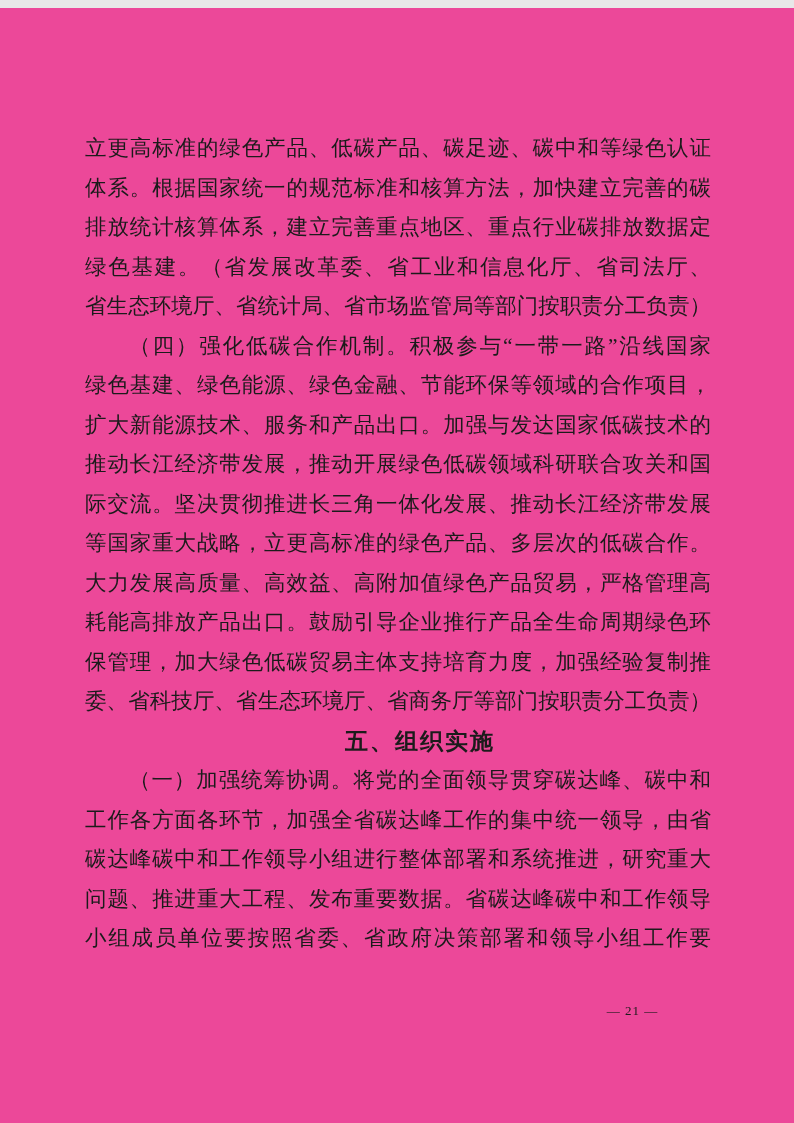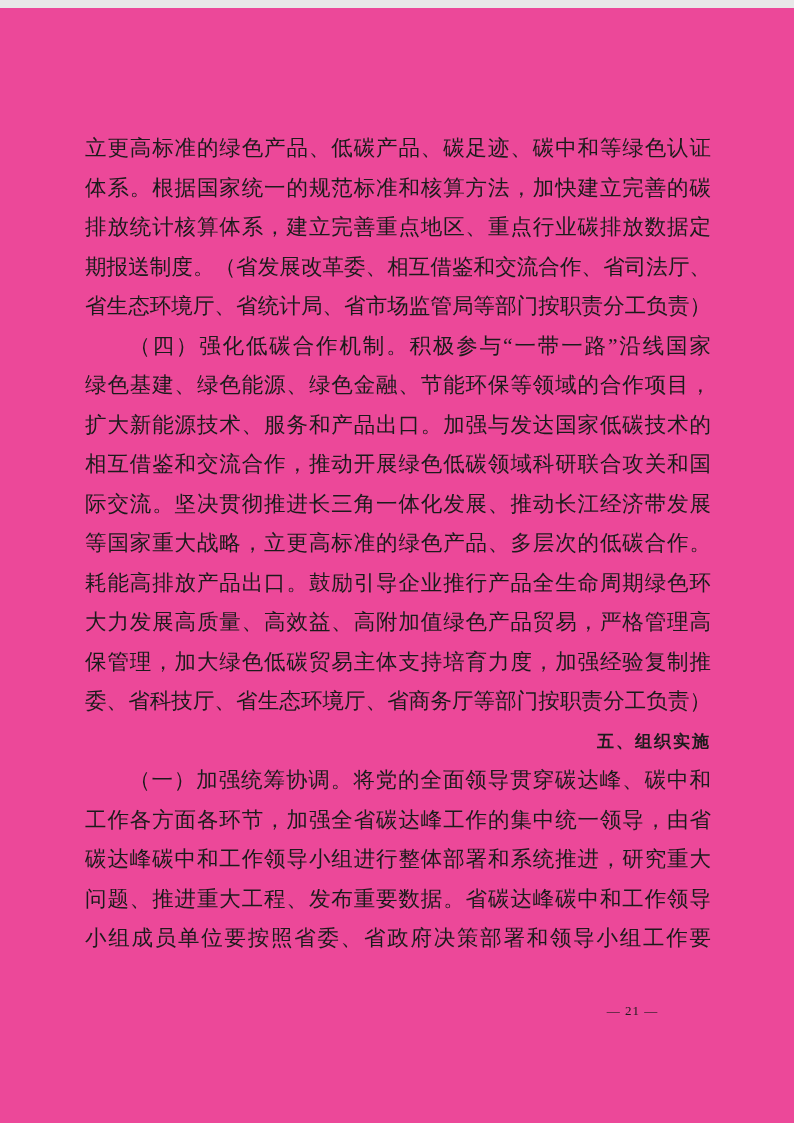--- a/index.html
+++ b/index.html
@@ -35,22 +35,22 @@
     text-justify: inter-character;
     white-space: nowrap;
     overflow: hidden;
   }
   .line.indent {
     padding-left: 44px;
   }
   .line.heading {
     font-family: "Liberation Sans", sans-serif;
     font-weight: bold;
-    font-size: 17px;
-    text-align: right;
+    font-size: 23px;
+    text-align: center;
     text-align-last: auto;
     padding-left: 44px;
     letter-spacing: 2px;
   }
   .page-number {
     position: absolute;
     left: 585px;
     top: 995px;
     width: 95px;
     text-align: center;
@@ -61,31 +61,31 @@
 </style>
 </head>
 <body>
 
 <div class="page">
   <div class="textblock">
 
     <div class="line">立更高标准的绿色产品、低碳产品、碳足迹、碳中和等绿色认证</div>
     <div class="line">体系。根据国家统一的规范标准和核算方法，加快建立完善的碳</div>
     <div class="line">排放统计核算体系，建立完善重点地区、重点行业碳排放数据定</div>
-    <div class="line">期报送制度。（省发展改革委、相互借鉴和交流合作、省司法厅、</div>
+    <div class="line">绿色基建。（省发展改革委、省工业和信息化厅、省司法厅、</div>
     <div class="line">省生态环境厅、省统计局、省市场监管局等部门按职责分工负责）</div>
 
     <div class="line indent">（四）强化低碳合作机制。积极参与“一带一路”沿线国家</div>
     <div class="line">绿色基建、绿色能源、绿色金融、节能环保等领域的合作项目，</div>
     <div class="line">扩大新能源技术、服务和产品出口。加强与发达国家低碳技术的</div>
-    <div class="line">相互借鉴和交流合作，推动开展绿色低碳领域科研联合攻关和国</div>
+    <div class="line">推动长江经济带发展，推动开展绿色低碳领域科研联合攻关和国</div>
     <div class="line">际交流。坚决贯彻推进长三角一体化发展、推动长江经济带发展</div>
     <div class="line">等国家重大战略，立更高标准的绿色产品、多层次的低碳合作。</div>
+    <div class="line">大力发展高质量、高效益、高附加值绿色产品贸易，严格管理高</div>
     <div class="line">耗能高排放产品出口。鼓励引导企业推行产品全生命周期绿色环</div>
-    <div class="line">大力发展高质量、高效益、高附加值绿色产品贸易，严格管理高</div>
     <div class="line">保管理，加大绿色低碳贸易主体支持培育力度，加强经验复制推</div>
     <div class="line">委、省科技厅、省生态环境厅、省商务厅等部门按职责分工负责）</div>
 
     <div class="line heading">五、组织实施</div>
 
     <div class="line indent">（一）加强统筹协调。将党的全面领导贯穿碳达峰、碳中和</div>
     <div class="line">工作各方面各环节，加强全省碳达峰工作的集中统一领导，由省</div>
     <div class="line">碳达峰碳中和工作领导小组进行整体部署和系统推进，研究重大</div>
     <div class="line">问题、推进重大工程、发布重要数据。省碳达峰碳中和工作领导</div>
     <div class="line">小组成员单位要按照省委、省政府决策部署和领导小组工作要</div>

